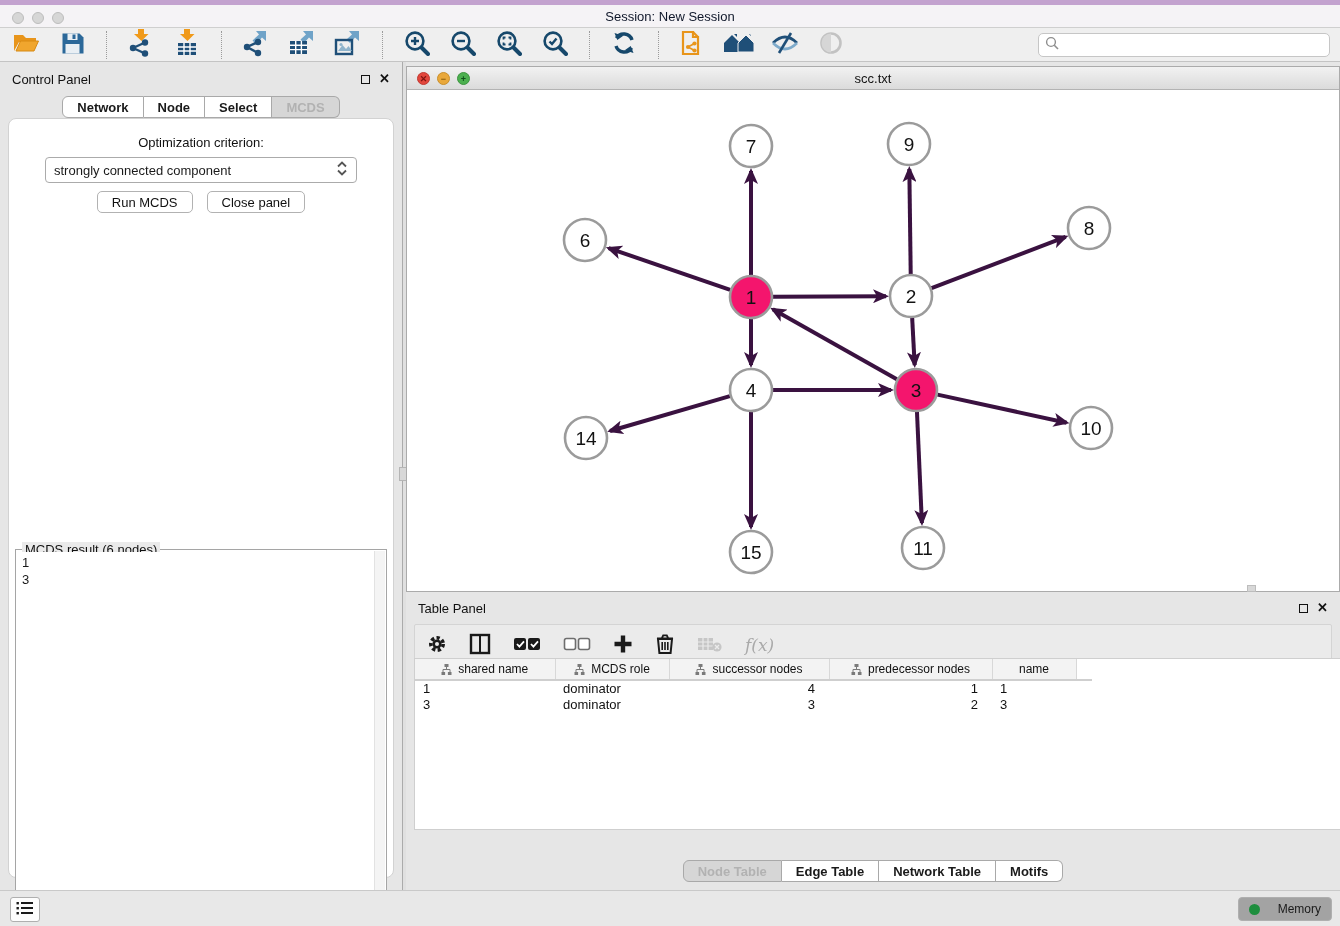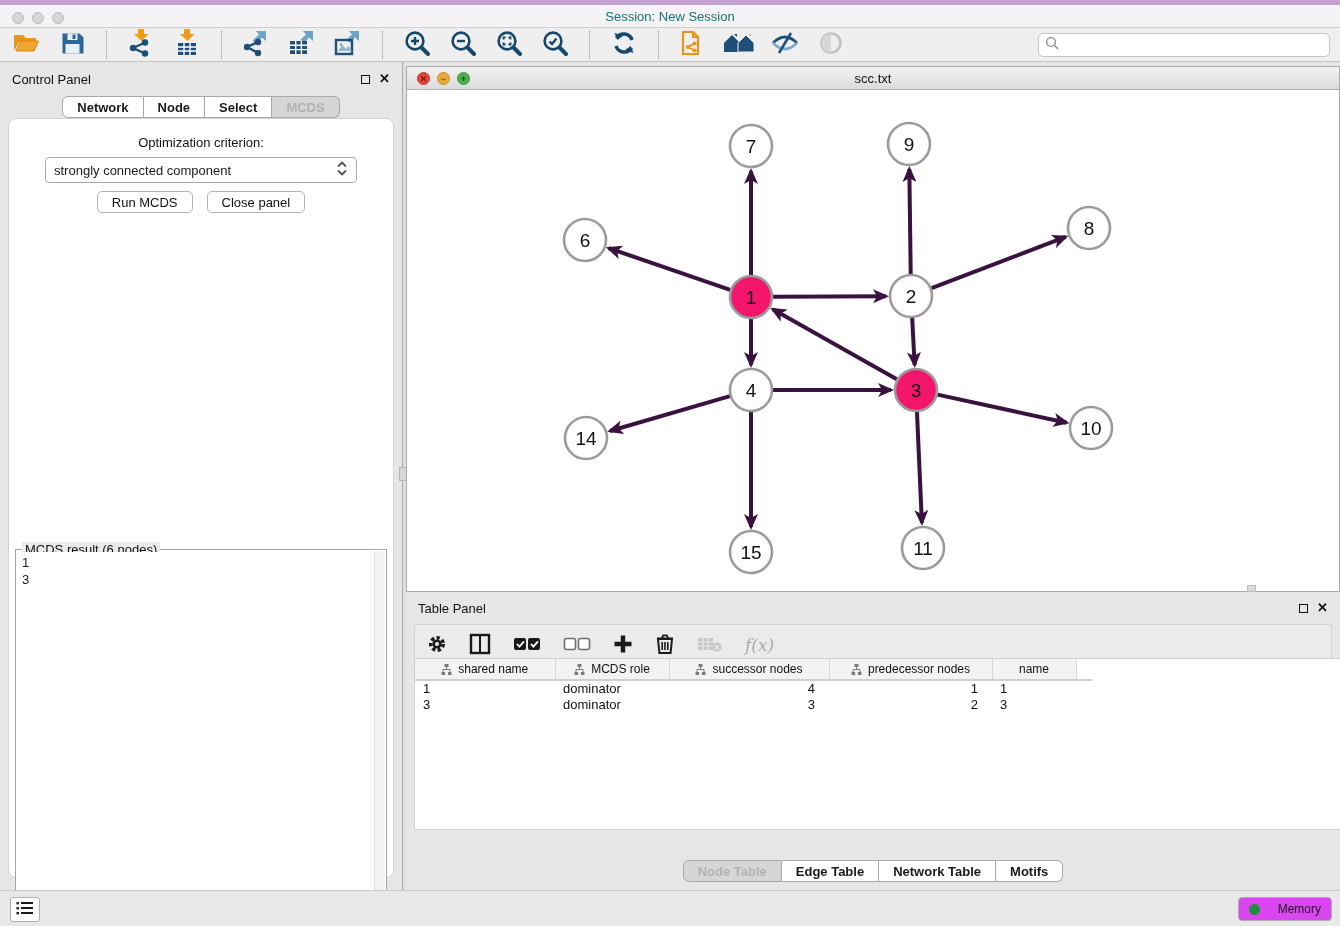--- a/index.html
+++ b/index.html
@@ -8,21 +8,21 @@
     position:relative; overflow:hidden;
     font-family:"Liberation Sans", sans-serif;
     background:#E6E6E6; color:#1a1a1a; font-size:13px;
   }
   
   #titlebar { position:absolute; left:0; top:0; width:1340px; height:28px;
     background:#F5F3F6; border-bottom:1px solid #CFCFCF; }
   #titlebar .accent { position:absolute; left:0; top:0; width:100%; height:5px; background:#C3A2CF; }
   .traffic { position:absolute; top:12px; display:flex; gap:8px; left:12px; }
   .traffic .dot { width:12px; height:12px; border-radius:50%; background:#D6D6D6; border:1px solid #BDBDBD; }
-  #app-title { position:absolute; top:9px; width:100%; text-align:center; color:#0f766e; font-size:13px; }
+  #app-title { position:absolute; top:9px; width:100%; text-align:center; color:#0f172a; font-size:13px; }
   
   #toolbar { position:absolute; left:0; top:28px; width:1340px; height:34px;
     background:#EFEFEF; border-bottom:1px solid #C4C4C4;
     display:flex; align-items:center; padding:0 10px; gap:14px; }
   .tb-sep { width:1px; height:28px; border-left:1px dotted #9B9B9B; margin:0 4px; }
   .tb-btn { width:32px; height:28px; display:flex; align-items:center; justify-content:center; cursor:default; }
   #toolbar-search { margin-left:auto; width:292px; height:24px; background:#fff;
     border:1px solid #C6C6C6; border-radius:5px; display:flex; align-items:center; padding:0 6px; gap:4px; }
   #toolbar-search input { border:none; outline:none; flex:1; font-size:12px; background:transparent; }
   
@@ -88,21 +88,21 @@
   th .th-inner { display:flex; align-items:center; justify-content:center; gap:6px; }
   th.filler { background:#fff; border-right:none; border-bottom:2px solid #CFCFCF; }
   td { height:16px; font-size:13px; padding:0 8px; color:#111; white-space:nowrap; }
   td.num { text-align:right; padding-right:14px; }
   #tp-tabs { position:absolute; left:0; top:266px; width:100%; }
   
   #statusbar { position:absolute; left:0; top:890px; width:1340px; height:36px;
     background:#E8E8E8; border-top:1px solid #C9C9C9; }
   #list-btn { position:absolute; left:10px; top:6px; width:30px; height:25px; background:#FDFDFD;
     border:1px solid #AFAFAF; border-radius:3px; display:flex; align-items:center; justify-content:center; }
-  #memory-btn { position:absolute; right:8px; top:6px; height:24px; padding:0 10px; background:#d946ef;
+  #memory-btn { position:absolute; right:8px; top:6px; height:24px; padding:0 10px; background:#a3a3a3;
     border:1px solid #AFAFAF; border-radius:4px; display:flex; align-items:center; gap:18px; font-size:12px; }
   #memory-btn .green-dot { width:11px; height:11px; border-radius:50%; background:#1E8E3E; }
   .grayed { opacity:.45; }
   .fx { font-family:"DejaVu Serif", serif; font-style:italic; font-size:17px; color:#A9A9A9; }
 </style>
 </head>
 <body>
 
 <div id="titlebar">
   <div class="accent"></div>

